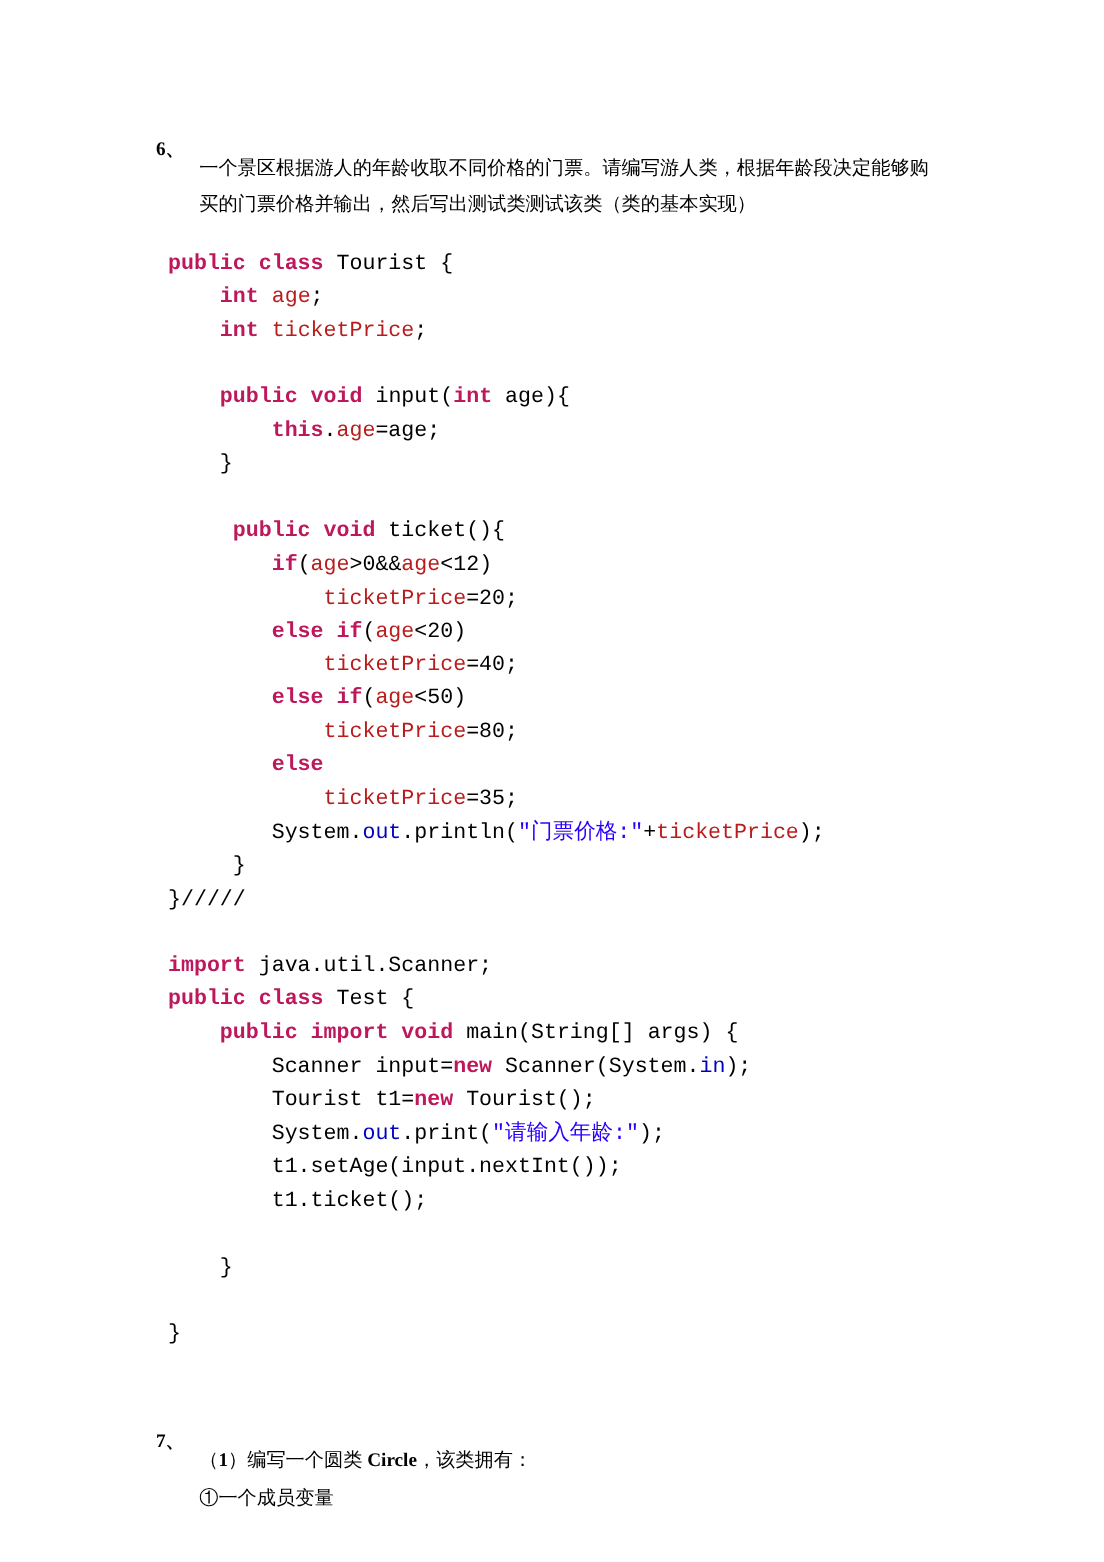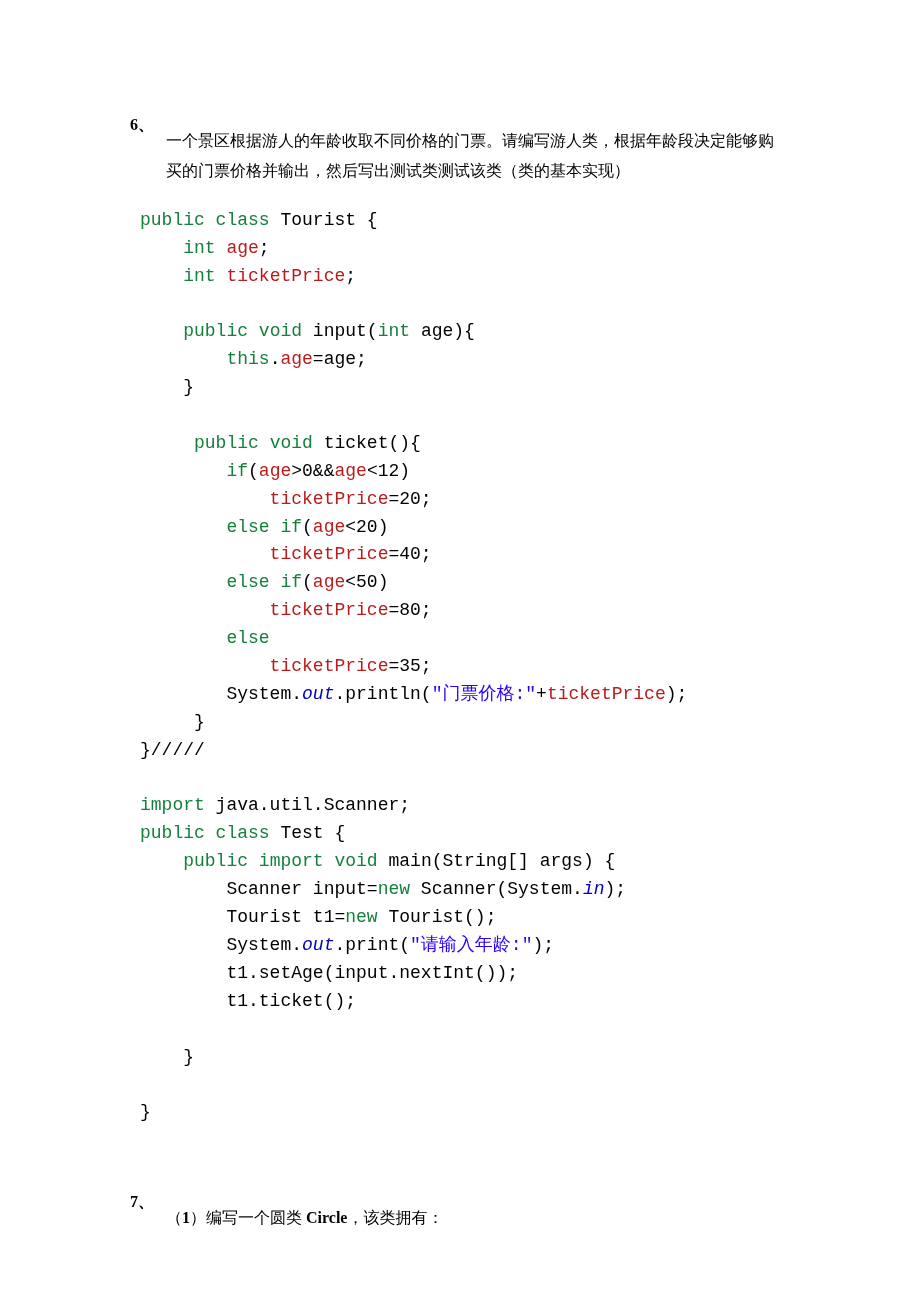--- a/index.html
+++ b/index.html
@@ -29,23 +29,23 @@
     margin-top: 16px;
   }
   .bold { font-weight: bold; }
   .code {
     font-family: Consolas, "Courier New", monospace;
     font-size: 18px;
     line-height: 1.55;
     white-space: pre;
     margin: 20px 0 30px 10px;
   }
-  .kw { color: #15803d; font-weight: normal; }
+  .kw { color: #be185d; font-weight: bold; }
   .fld { color: #b91c1c; }
-  .sfld { color: #0000c0; font-style: italic; }
+  .sfld { color: #0000c0; }
   .str { color: #2a00ff; }
   .sub {
     margin-left: 36px;
   }
   .subsub {
     margin-left: 64px;
   }
   .times { font-family: "Times New Roman", serif; }
 </style>
 </head>
@@ -97,15 +97,18 @@
 
   <div style="height:30px"></div>
 
   <div class="item-row">
     <div class="item-num">7、</div>
     <div class="item-text">
       <span>（</span><span class="times bold">1</span><span>）编写一个圆类 </span><span class="times bold">Circle</span><span>，该类拥有：</span>
     </div>
   </div>
 
+  <div class="sub">
+    <span>①一个成员变量</span>
+  </div>
 
 
 </div>
 
 </body></html>

